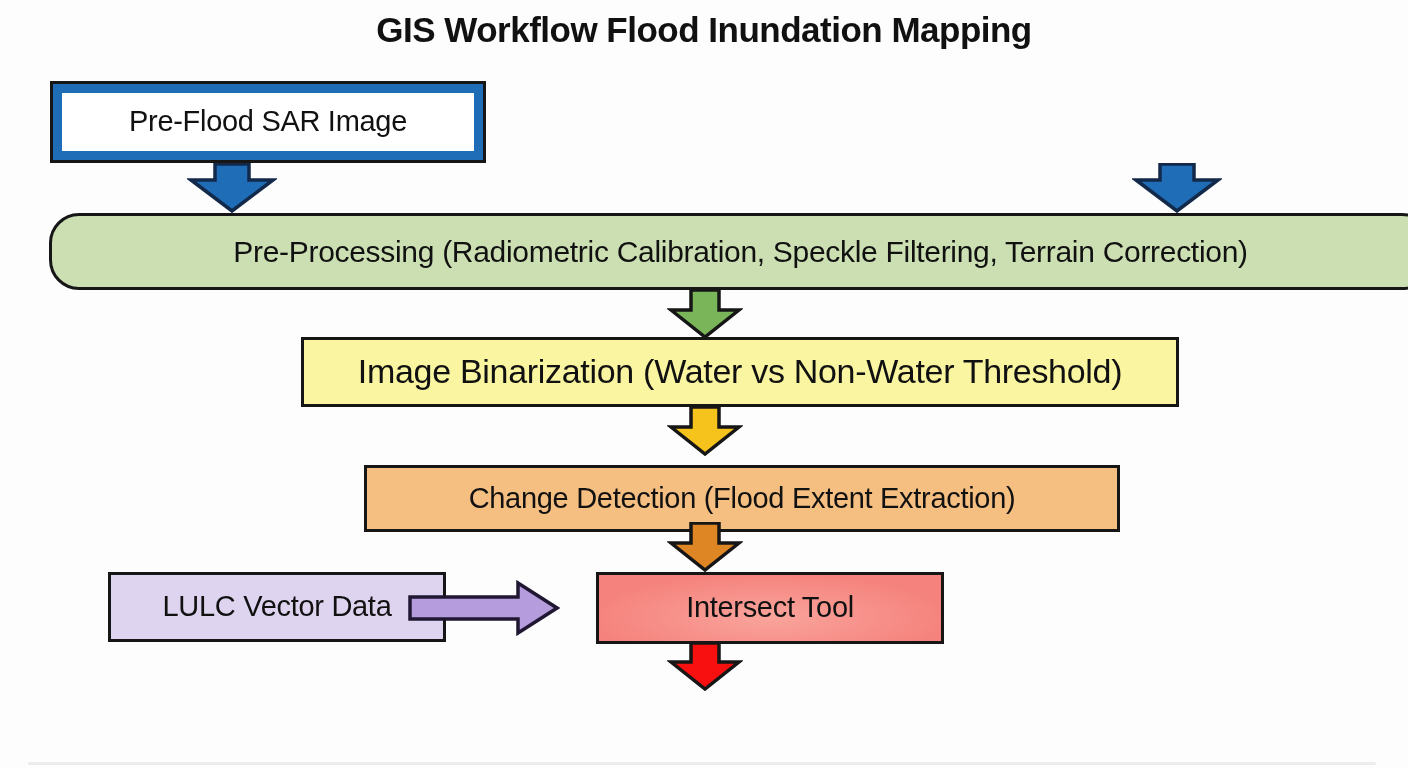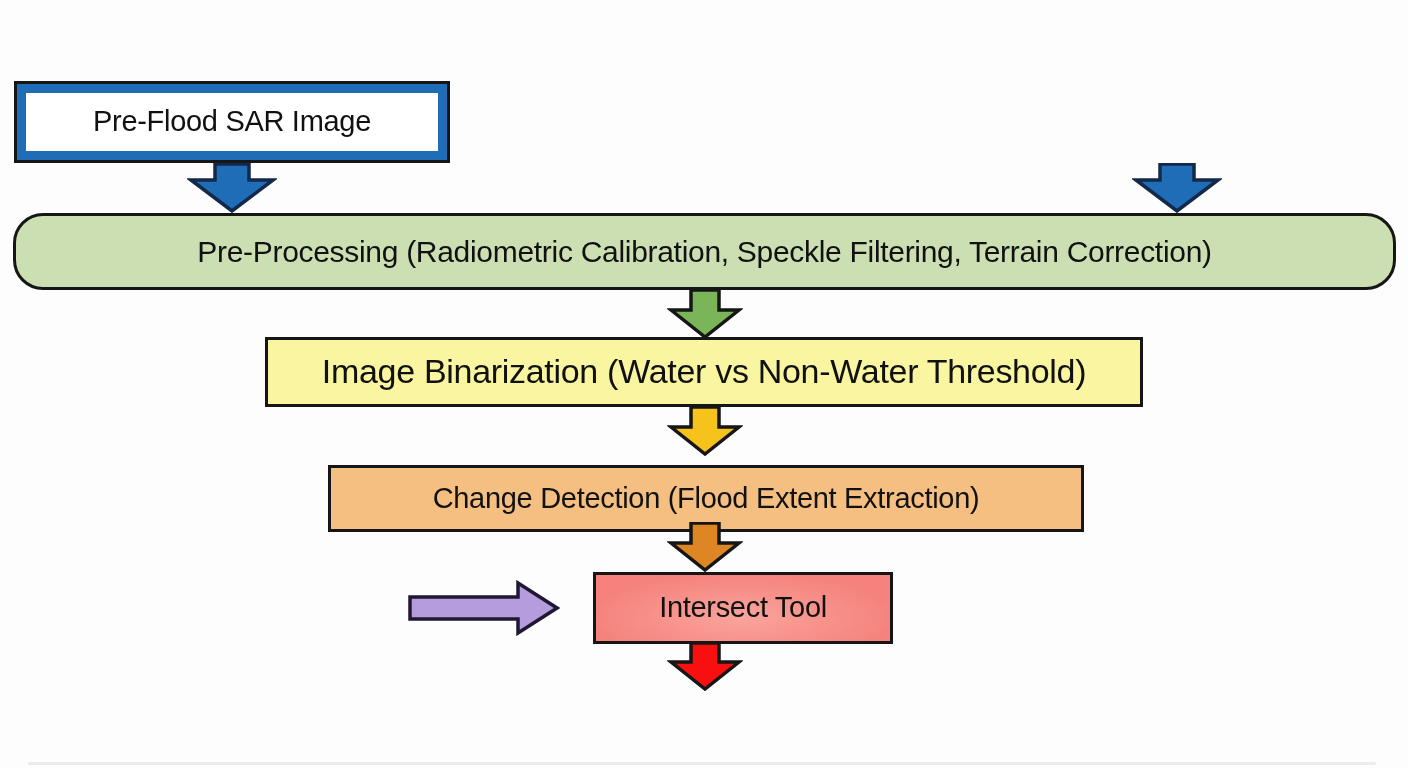--- a/index.html
+++ b/index.html
@@ -36,39 +36,40 @@
     font-size:35px;font-weight:bold;letter-spacing:-0.5px;
   }
   .node{
     position:absolute;
     box-sizing:border-box;
     border:3px solid var(--ink);
     display:flex;align-items:center;justify-content:center;
     font-size:29px;letter-spacing:-0.3px;
     text-align:center;
     line-height:1.1;
+    margin-left:36px;
   }
   
   .sar{
     background:var(--blue);
     padding:9px;
   }
   .sar .inner{
     background:#ffffff;
     width:100%;height:100%;
     display:flex;align-items:center;justify-content:center;
     font-size:29px;
   }
   .box-preflood{left:14px;top:81px;width:436px;height:82px;}
   .box-peakflood{left:960px;top:81px;width:434px;height:82px;}
   .box-preproc{left:13px;top:213px;width:1383px;height:77px;background:var(--green-box);font-size:30px;border-radius:30px;}
   .box-binar{left:265px;top:337px;width:878px;height:70px;background:var(--yellow-box);font-size:34px;}
   .box-change{left:328px;top:465px;width:756px;height:67px;background:var(--orange-box);}
   .box-lulc{left:72px;top:572px;width:338px;height:70px;background:var(--lavender-box);}
-  .box-intersect{left:593px;top:572px;width:300px;height:72px;
+  .box-intersect{left:560px;top:572px;width:348px;height:72px;
     background:radial-gradient(ellipse at 50% 65%, #f9a49c 0%, var(--salmon-box) 75%);}
   .box-floodmap{left:470px;top:690px;width:468px;height:70px;background:var(--red-box);color:var(--red-box-text);font-size:30px;}
   .arrow{position:absolute;}
   .arrow svg{display:block;}
   .fill-blue{fill:var(--blue);stroke:var(--blue-outline);}
   .fill-green{fill:var(--green-arrow);stroke:var(--ink);}
   .fill-yellow{fill:var(--yellow-arrow);stroke:var(--ink);}
   .fill-orange{fill:var(--orange-arrow);stroke:var(--ink);}
   .fill-purple{fill:var(--purple-arrow);stroke:#201733;}
   .fill-red{fill:var(--red-arrow);stroke:var(--ink);}
@@ -76,20 +77,21 @@
   .artifact{
     position:absolute;left:28px;top:762px;width:1348px;height:3px;
     background:#dedede;opacity:.55;border-radius:2px;
   }
 </style>
 </head>
 <body>
 
 <div class="canvas">
 
+  <div class="title">GIS Workflow Flood Inundation Mapping</div>
 
   <div class="node sar box-preflood">
     <div class="inner">Pre-Flood SAR Image</div>
   </div>
 
   <div class="arrow" style="left:187px;top:163px;">
     <svg width="90" height="50" viewBox="0 0 90 50">
         <path class="fill-blue" d="M28 1 H62 V17 H86 L45 48 L4 17 H28 Z"></path>
       </svg>
   </div>
@@ -122,20 +124,23 @@
   <div class="node box-change">
     <span>Change Detection (Flood Extent Extraction)</span>
   </div>
 
   <div class="arrow" style="left:667px;top:522px;">
     <svg width="76" height="50" viewBox="0 0 76 50">
         <path class="fill-orange" d="M24 1 H52 V21 H72 L38 48 L4 21 H24 Z"></path>
       </svg>
   </div>
 
+  <div class="node box-lulc">
+    <span>LULC Vector Data</span>
+  </div>
 
   <div class="arrow" style="left:408px;top:580px;">
     <svg width="152" height="56" viewBox="0 0 152 56">
         <path class="fill-purple" d="M2 17 H110 V3 L149 28 L110 53 V39 H2 Z"></path>
       </svg>
   </div>
 
   <div class="node box-intersect">
     <span>Intersect Tool</span>
   </div>

